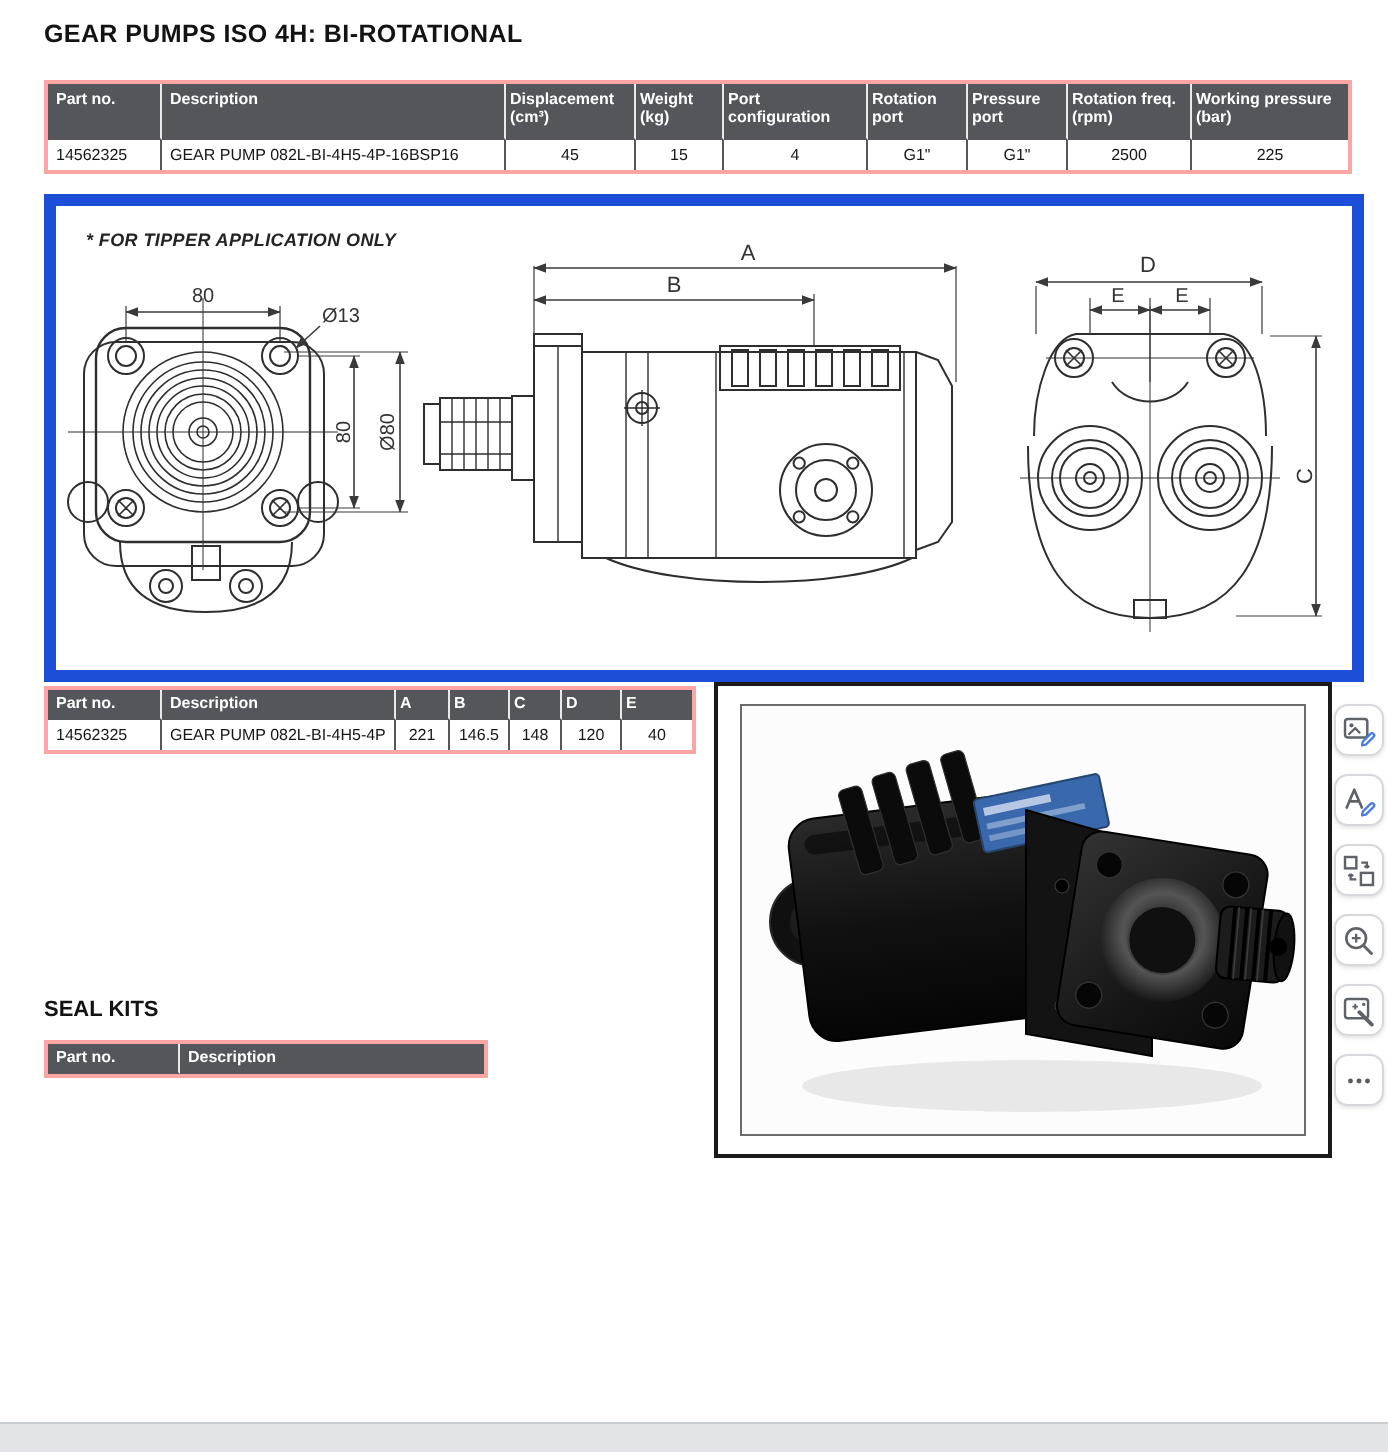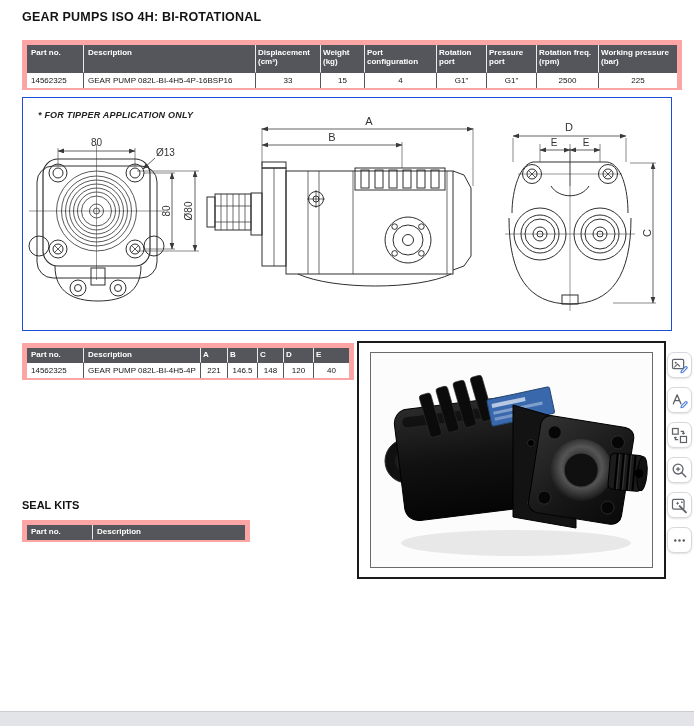--- a/index.html
+++ b/index.html
@@ -6,21 +6,21 @@
   body{
     width:694px;height:726px;position:relative;overflow:hidden;
     background:#ffffff;font-family:"Liberation Sans",sans-serif;color:#1a1a1a;
   }
   .page-title{
     position:absolute;left:22px;top:10px;font-size:12.5px;font-weight:bold;
     letter-spacing:.2px;color:#131313;
   }
   
   table.dt{border-collapse:separate;border-spacing:0;table-layout:fixed;
-    border:5px solid #fca5a5;font-size:8px;line-height:9px;}
+    border:2px solid #fca5a5;font-size:8px;line-height:9px;}
   table.dt th{
     background:#54565B;color:#fff;font-weight:bold;text-align:left;
     vertical-align:top;padding:3px 2px 2px 2px;border-right:1px solid #e9e9e9;
     border-bottom:1px solid #54565B;
   }
   table.dt th:last-child{border-right:none;}
   table.dt th.l,table.dt td.l{text-align:left;padding-left:4px;}
   table.dt td{
     background:#fff;color:#161616;text-align:center;vertical-align:middle;
     padding:2px 2px;border-right:1px solid #54565B;height:11px;
@@ -32,21 +32,21 @@
   #dim-table{position:absolute;left:22px;top:343px;width:322px;}
   #dim-table th{height:10px;padding-top:2px;}
   #seal-table{position:absolute;left:22px;top:520px;width:218px;}
   #seal-table th{height:10px;padding-top:2px;}
   .section-title{
     position:absolute;left:22px;top:499px;font-size:11px;font-weight:bold;color:#131313;
   }
   
   .drawing-box{
     position:absolute;left:22px;top:97px;width:648px;height:232px;
-    border:1px solid #1d4ed8;background:#fff;
+    border:6px solid #1d4ed8;background:#fff;
   }
   .drawing-note{
     position:absolute;left:15px;top:12px;font-size:9px;font-weight:bold;
     font-style:italic;color:#232323;letter-spacing:.2px;
   }
   .drawing-box svg{position:absolute;left:0;top:0;}
   
   .photo-box{
     position:absolute;left:357px;top:341px;width:305px;height:234px;
     border:2px solid #1a1a1a;background:#fff;
@@ -95,21 +95,21 @@
     <th>Weight (kg)</th>
     <th>Port configuration</th>
     <th>Rotation port</th>
     <th>Pressure port</th>
     <th>Rotation freq. (rpm)</th>
     <th>Working pressure (bar)</th>
   </tr>
   <tr>
     <td class="l">14562325</td>
     <td class="l">GEAR PUMP 082L-BI-4H5-4P-16BSP16</td>
-    <td>33</td>
+    <td>45</td>
     <td>15</td>
     <td>4</td>
     <td>G1"</td>
     <td>G1"</td>
     <td>2500</td>
     <td>225</td>
   </tr>
 </tbody>
   </table>
 

